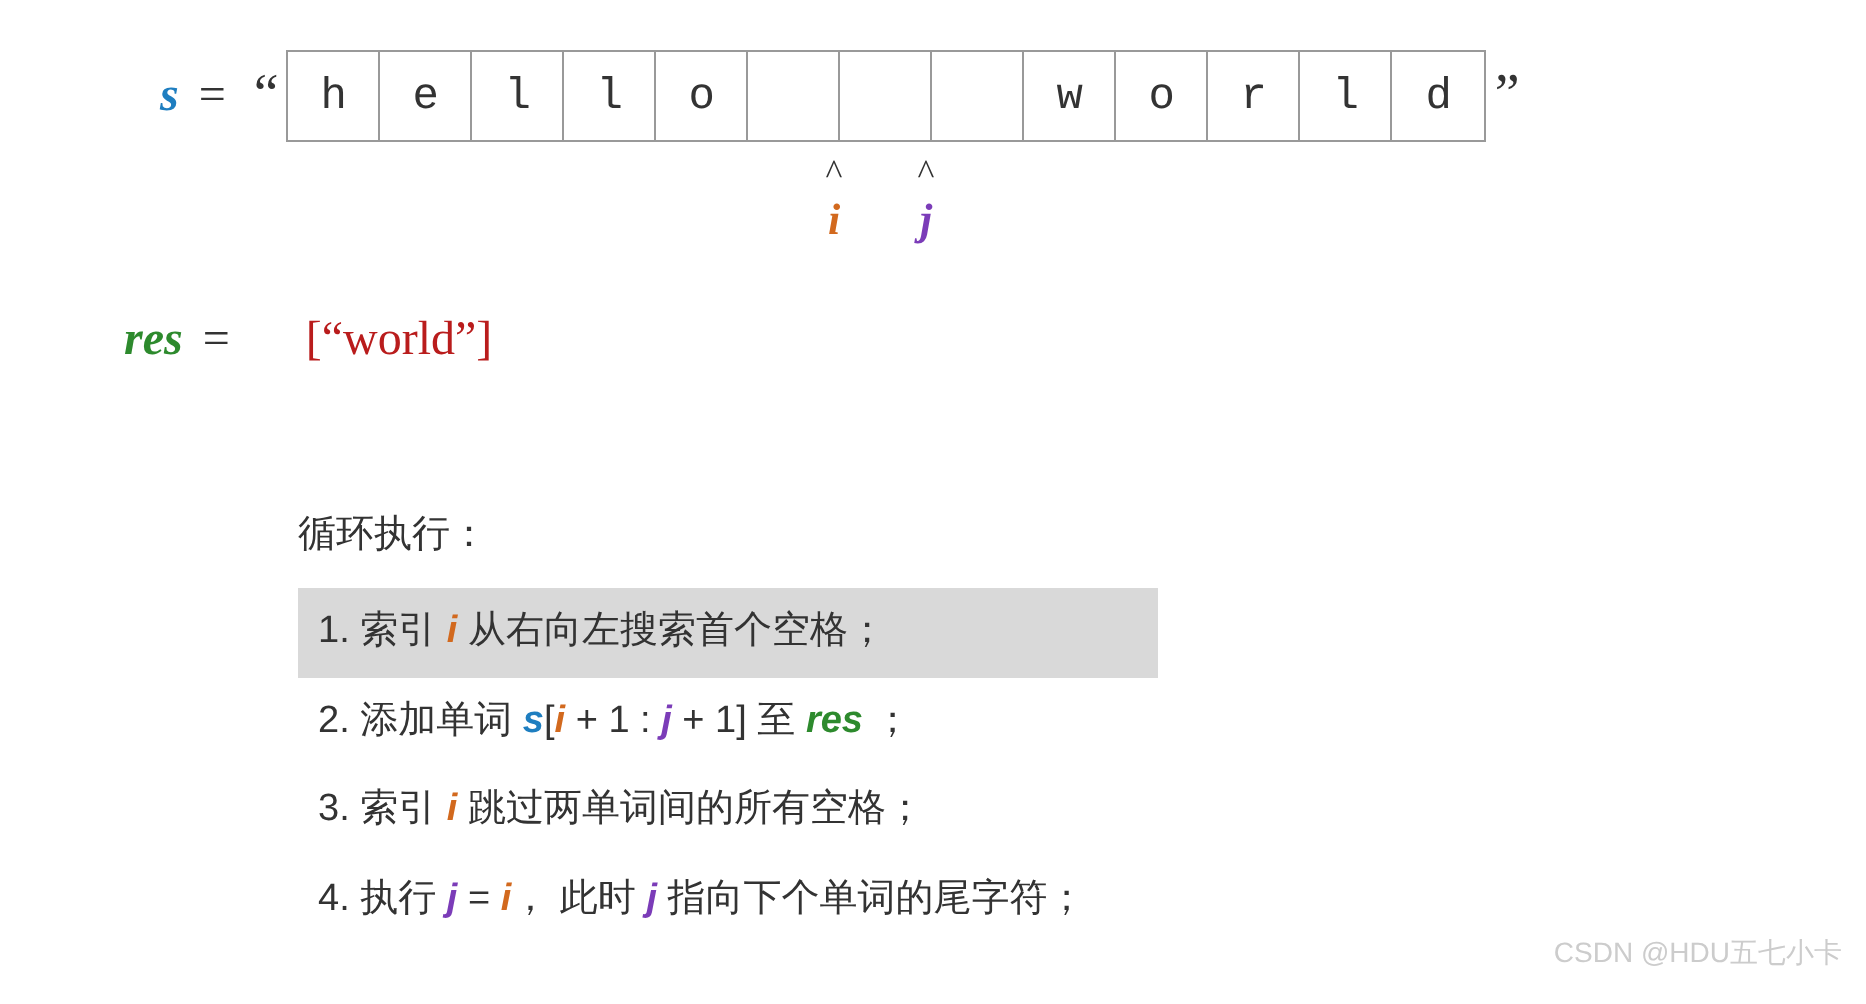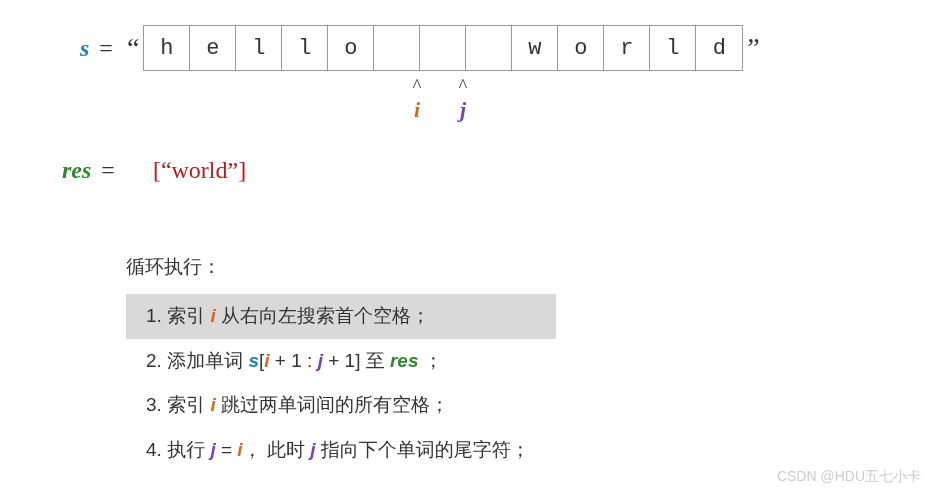--- a/index.html
+++ b/index.html
@@ -90,33 +90,33 @@
       font-size: 24px;
     }
     .res-val {
       font-size: 24px;
       color: #b91c1c;
       margin-left: 28px;
       font-family: Georgia, serif;
     }
     .steps-block {
       margin-top: 70px;
-      margin-left: 76px;
+      margin-left: 99px;
       width: 430px;
     }
     .steps-title {
       font-size: 19px;
       color: #333;
       margin-bottom: 14px;
       font-family: 'Microsoft YaHei', sans-serif;
     }
     .step {
       font-size: 19px;
       color: #333;
-      padding: 8px 20px;
+      padding: 8px 10px;
       font-family: 'Microsoft YaHei', sans-serif;
       line-height: 1.5;
     }
     .step.active {
       background: #d9d9d9;
     }
     .it-i { font-style: italic; font-weight: bold; color: #d2691e; }
     .it-j { font-style: italic; font-weight: bold; color: #7b3cb8; }
     .it-s { font-style: italic; font-weight: bold; color: #1e7ec0; }
     .it-res { font-style: italic; font-weight: bold; color: #2d8a2d; }

